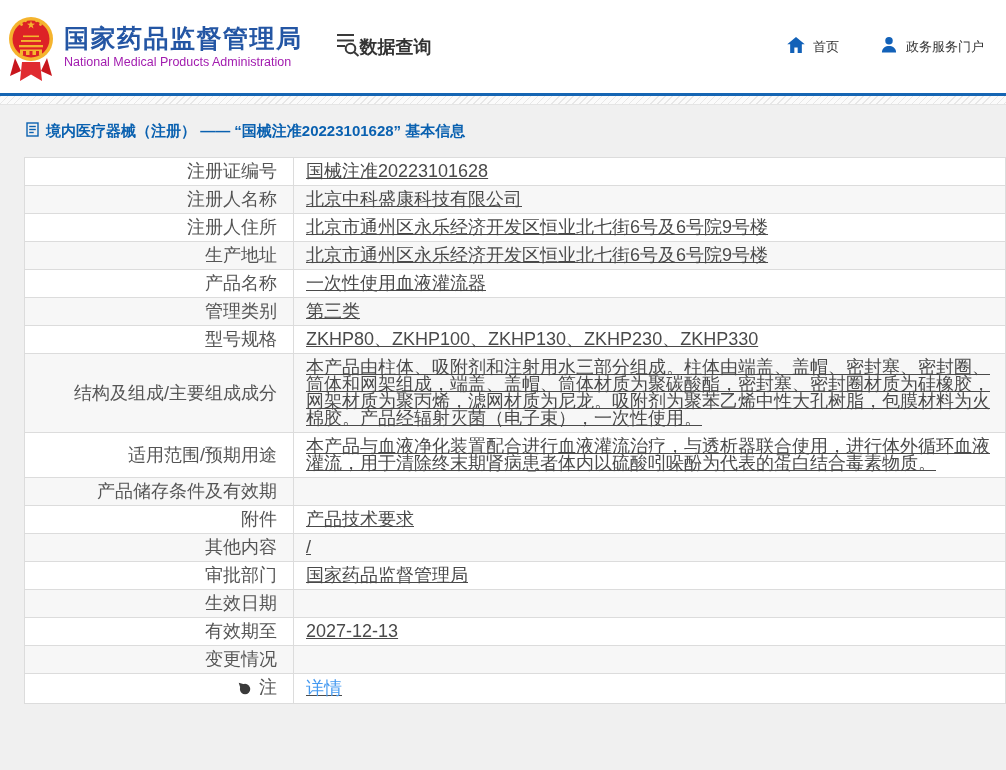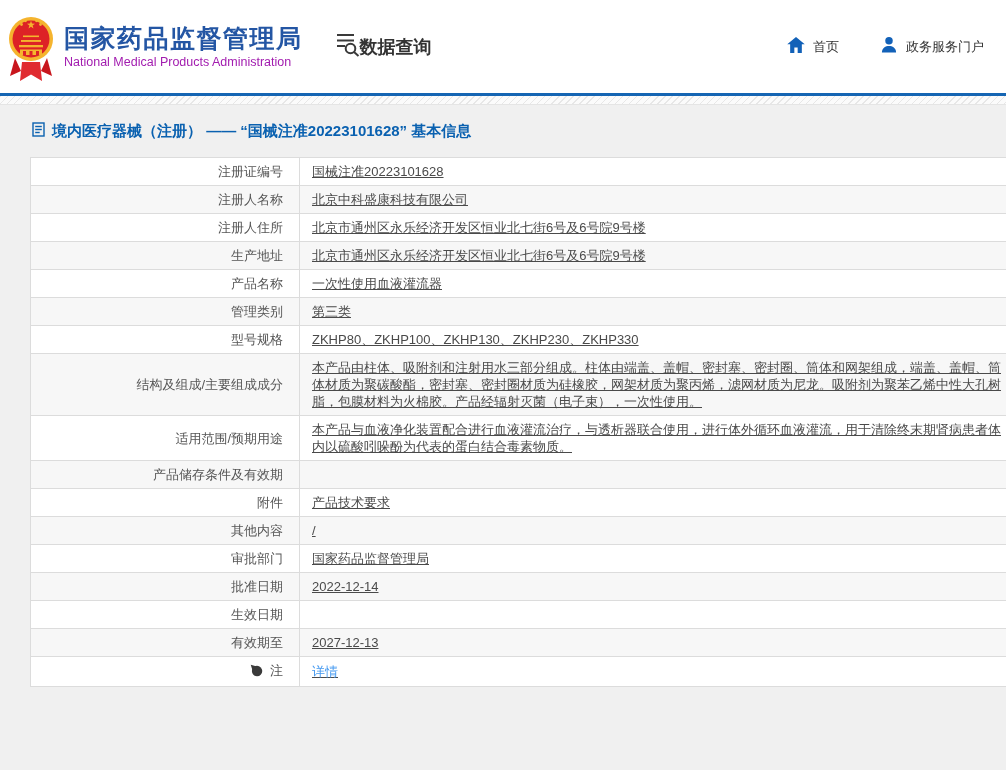--- a/index.html
+++ b/index.html
@@ -40,35 +40,35 @@
 
   .blue-line { height:3px; background:#1565b3; }
   .hatch {
     height:9px;
     background:#fbfbfb;
     background-image:repeating-linear-gradient(135deg, rgba(0,0,0,0.08) 0 1px, transparent 1px 5px);
     border-bottom:1px solid #e5e5e5;
   }
 
   
-  .content { padding:0 30px; }
+  .content { padding:0 24px; }
   .breadcrumb {
     height:52px; display:flex; align-items:center; gap:7px;
     color:#0a61b0; font-size:15px; font-weight:600; padding-left:2px;
     white-space:nowrap;
   }
 
   table.info-table {
     width:982px; border-collapse:collapse; table-layout:fixed;
     background:#ffffff;
   }
   .info-table tr:nth-child(even) { background:#f7f7f7; }
   .info-table td {
     border:1px solid #dcdcdc;
-    font-size:13px; line-height:17px;
+    font-size:18px; line-height:17px;
     padding:5px 10px; height:18px;
     vertical-align:middle;
   }
   td.label-cell {
     width:269px; text-align:right; color:#555;
     padding-right:16px; white-space:nowrap;
   }
   td.value-cell { color:#4a4a4a; padding-left:12px; word-break:break-all;text-decoration:underline; }
   a.detail-link { color:#4499f0; text-decoration:none; cursor:pointer; }
   .row-icon { display:inline-block; vertical-align:-2px; margin-right:3px; }
@@ -298,30 +298,20 @@
     <td class="label-cell">
       
       <span>审批部门</span>
     </td>
     <td class="value-cell">
       <span>国家药品监督管理局</span>
       
     </td>
   </tr>
 
-  <tr>
-    <td class="label-cell">
-      
-      <span>批准日期</span>
-    </td>
-    <td class="value-cell">
-      <span>2022-12-14</span>
-      
-    </td>
-  </tr>
 
   <tr>
     <td class="label-cell">
       
       <span>生效日期</span>
     </td>
     <td class="value-cell">
       <span></span>
       
     </td>
@@ -331,20 +321,30 @@
     <td class="label-cell">
       
       <span>有效期至</span>
     </td>
     <td class="value-cell">
       <span>2027-12-13</span>
       
     </td>
   </tr>
 
+  <tr>
+    <td class="label-cell">
+      
+      <span>变更情况</span>
+    </td>
+    <td class="value-cell">
+      <span></span>
+      
+    </td>
+  </tr>
 
   <tr>
     <td class="label-cell">
       <span class="row-icon">
         <svg width="13" height="13" viewBox="0 0 14 14" fill="#3a3a3a">
           <circle cx="7.6" cy="7.6" r="5.6"></circle>
           <path d="M0.8 0.8 L7.5 2.8 L2.8 7.2 Z"></path>
         </svg>
       </span>
       <span>注</span>

